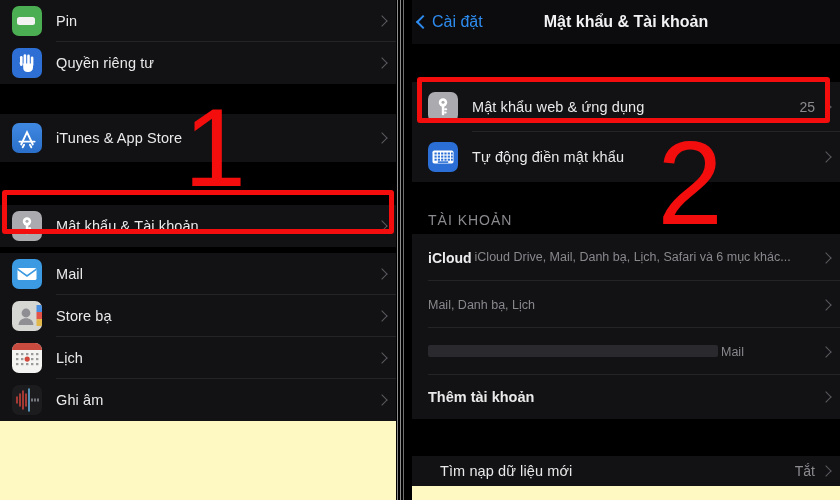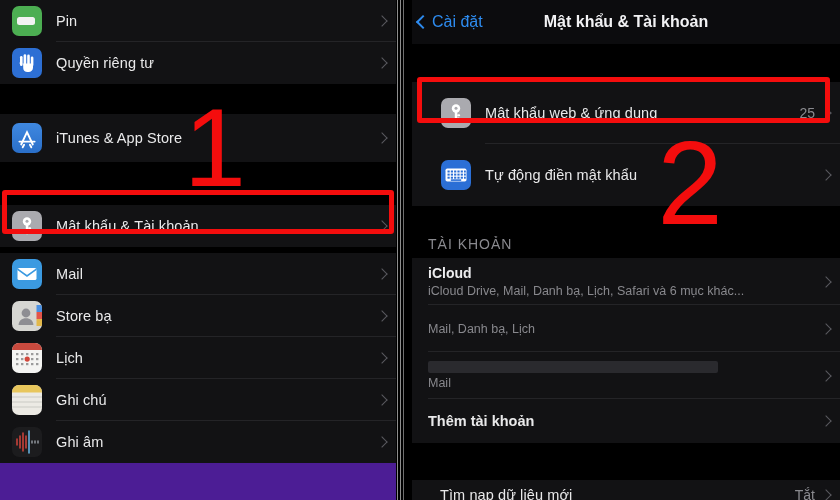--- a/index.html
+++ b/index.html
@@ -5,37 +5,37 @@
   * { box-sizing: border-box; margin:0; padding:0; }
   html,body {
     width:840px; height:500px;
     background:#000;
     font-family:"Liberation Sans","DejaVu Sans",sans-serif;
     overflow:hidden;
   }
   #screen { position:relative; width:840px; height:500px; background:#000; }
 
   
-  .panel { position:absolute; top:0; height:500px; overflow:hidden; background:#4c1d95; }
+  .panel { position:absolute; top:0; height:500px; overflow:hidden; background:#fef9c3; }
   #left-panel  { left:0;   width:396px; }
   #divider     { position:absolute; left:396px; top:0; width:16px; height:500px;
                  background:#000; }
   #divider .ln { position:absolute; top:0; height:500px; width:1px; background:#8d8d8d; }
   #divider .ln1{ left:1px; }
   #divider .ln2{ left:4px; }
   #divider .ln3{ left:7px; background:#6f6f6f; }
   #right-panel { left:412px; width:428px; }
 
   
   .group { background:#121214; }
   .row {
     position:relative; display:flex; align-items:center;
     height:42px; padding-left:12px; background:#121214;
   }
-  .row.tall { height:62px; align-items:center;margin-left:13px; }
+  .row.tall { height:50px; align-items:center; }
   .row .sep {
     position:absolute; left:56px; right:0; bottom:0; height:1px;
     background:#242427;
   }
   .icon {
     width:30px; height:30px; border-radius:7px; flex:none;
     margin-right:14px; position:relative; overflow:hidden;
   }
   .label {
     color:#e9e9ea; font-size:14.5px; letter-spacing:.1px;
@@ -90,21 +90,21 @@
   }
   .section-head {
     color:#8a8a8f; font-size:14px; letter-spacing:1px;
     padding:0 0 6px 16px; background:#000; height:30px;
     display:flex; align-items:flex-end;
   }
   .acct-row {
     position:relative; display:flex; align-items:center;
     height:47px; padding-left:16px; background:#121214;
   }
-  .acct-text { display:flex; flex-direction:column; gap:3px; min-width:0; }
+  .acct-text { display:flex; gap:3px; min-width:0; }
   .acct-name { color:#ededef; font-size:14px; font-weight:bold; }
   .acct-sub  { color:#88888d; font-size:12.5px; white-space:nowrap;
                overflow:hidden; text-overflow:ellipsis; max-width:330px; }
   .acct-row .sep {
     position:absolute; left:16px; right:0; bottom:0; height:1px; background:#242427;
   }
   .redacted {
     width:290px; height:12px; border-radius:2px; background:#2a2a2e;
   }
 
@@ -258,37 +258,20 @@
             <circle cx="15.2" cy="16.1" r="2.6" fill="#d2483c"></circle>
           </svg>
         </span>
         <span class="label">Lịch</span>
         <span class="right-side">
           <span class="chev"></span>
         </span>
         <span class="sep"></span>
       </div>
 
-      <div class="row" style="height:42px">
-        <span class="icon ic-notes">
-          <svg class="icsvg" viewBox="0 0 30 30">
-            <rect x="0" y="0" width="30" height="7.5" fill="#e8c65c"></rect>
-            <g stroke="#c9c9c4" stroke-width="1.1">
-              <line x1="0" y1="12" x2="30" y2="12"></line>
-              <line x1="0" y1="17" x2="30" y2="17"></line>
-              <line x1="0" y1="22" x2="30" y2="22"></line>
-            </g>
-          </svg>
-        </span>
-        <span class="label">Ghi chú</span>
-        <span class="right-side">
-          <span class="chev"></span>
-        </span>
-        <span class="sep"></span>
-      </div>
 
 
       <div class="row" style="height:42px">
         <span class="icon ic-voice">
           <svg class="icsvg" viewBox="0 0 30 30">
             <g stroke="#d2453c" stroke-width="1.5" stroke-linecap="round">
               <line x1="5" y1="12" x2="5" y2="18"></line>
               <line x1="8" y1="9" x2="8" y2="21"></line>
               <line x1="11" y1="6" x2="11" y2="24"></line>
               <line x1="14" y1="9" x2="14" y2="21"></line>

